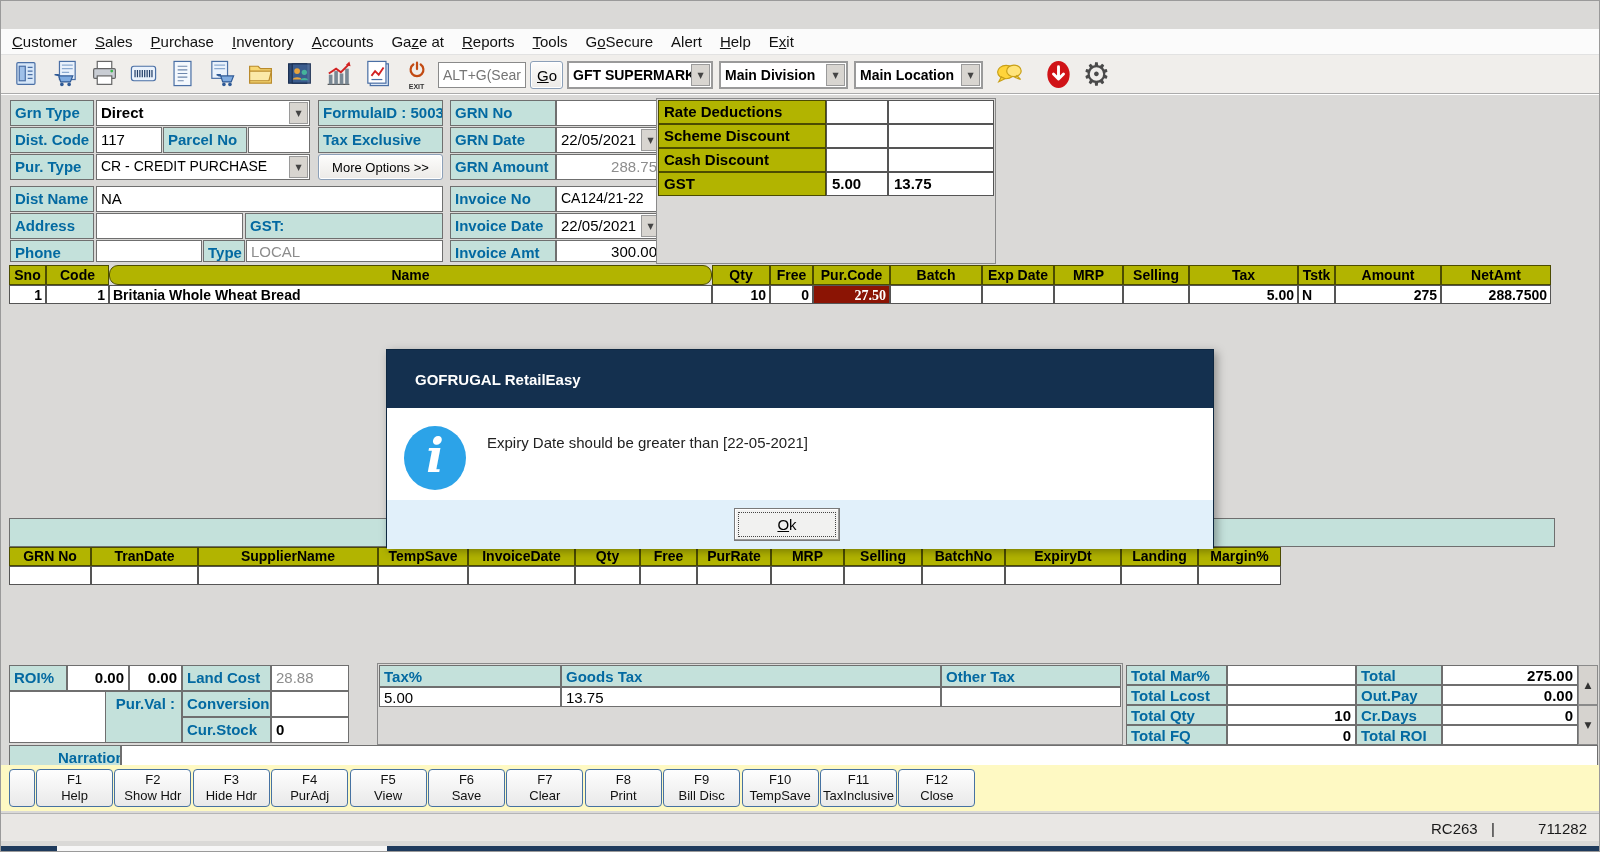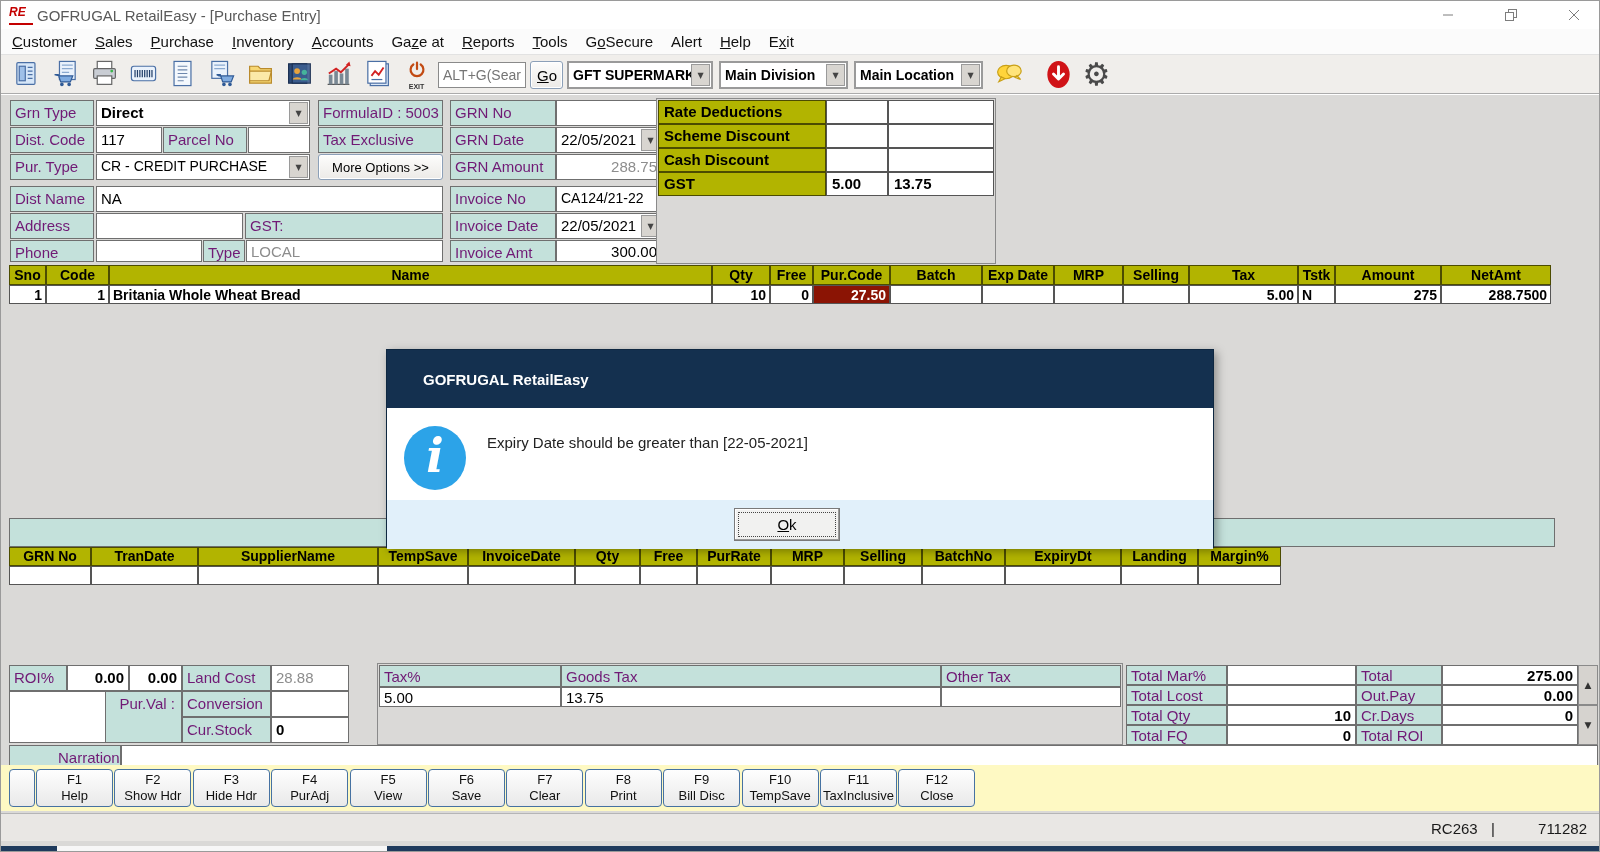--- a/index.html
+++ b/index.html
@@ -1,25 +1,25 @@
 <!DOCTYPE html>
 <html><head>
 <meta charset="utf-8">
 <style>
   html,body{margin:0;padding:0;background:#c9c9c9;}
   #app{position:relative;width:1600px;height:852px;background:#DAD9D7;font-family:"Liberation Sans",sans-serif;overflow:hidden;border:1px solid #9a9a9a;box-sizing:border-box;}
   .abs{position:absolute;box-sizing:border-box;}
   .cell{white-space:nowrap;overflow:hidden;}
   .tc{text-align:center}.tr{text-align:right}.tl{text-align:left}
-  .lbl{background:#C4E1DB;font-weight:normal;font-size:15px;color:#701a75;border:1px solid #6f6f6f;padding:3px 4px;}
+  .lbl{background:#C4E1DB;font-weight:bold;font-size:15px;color:#0369a1;border:1px solid #6f6f6f;padding:3px 4px;}
   .inp{background:#fff;border:1px solid #6f6f6f;font-size:15px;padding:3px 4px;color:#000;}
   .olive{background:#B2B400;font-weight:bold;font-size:14px;color:#000;border:1px solid #4c4c00;padding:1px 3px;line-height:15px;}
   .wcell{background:#fff;border:1px solid #555;font-weight:bold;font-size:14px;color:#000;padding:1px 3px;line-height:15px;}
   .gray{color:#8d8d8d;}
-  .hl{background:#8B1404 !important;color:#fff !important;}
+  .hl{background:#8B1404 !important;color:#fff !important;font-family:Liberation Serif, serif;}
   .combo{padding-right:19px;}
   .combo .arrow{position:absolute;right:1px;top:1px;bottom:1px;width:17px;background:#D8D5D0;border:1px solid #9a9a9a;display:flex;align-items:center;justify-content:center;font-size:8px;color:#444;font-family:"DejaVu Sans",sans-serif;}
   #titlebar{left:0;top:0;width:1600px;height:28px;background:#fff;}
   #window-title{position:absolute;left:36px;top:6px;font-size:15px;color:#5a5a5a;white-space:nowrap;}
   .winbtn{top:0;width:46px;height:28px;display:flex;align-items:center;justify-content:center;}
   #menubar{left:0;top:28px;width:1600px;height:26px;background:#FBFBFB;border-bottom:1px solid #E2E2E2;display:flex;align-items:center;padding-left:2px;}
   .menu-item{font-size:15px;color:#111;padding:3px 9px;white-space:pre;}
   .u{text-decoration:underline;}
   #toolbar{left:0;top:54px;width:1600px;height:40px;background:#F0EEEB;border-bottom:2px groove #ffffff;}
   .tbtn{top:2px;width:39px;height:36px;display:flex;flex-direction:column;align-items:center;justify-content:center;}
@@ -32,40 +32,20 @@
   #statusbar{left:0;top:812px;width:1600px;height:28px;background:#E9E7E4;border-top:1px solid #b5b5b5;font-size:15px;color:#1a1a1a;}
   #dialog{left:385px;top:348px;width:828px;height:199px;background:#fff;border:1px solid #0E2740;box-shadow:3px 3px 9px rgba(0,0,0,.35);z-index:50;}
   #ok-button{background:#F1F1F0;border:1px solid #7a7a7a;outline:1px dotted #444;outline-offset:-5px;font-size:15px;font-family:"Liberation Sans",sans-serif;color:#000;box-shadow:inset -1px -1px 0 #9a9a9a,inset 1px 1px 0 #fff;}
   .sb{background:#D6D3CF;border:1px solid #8a8a8a;display:flex;align-items:center;justify-content:center;font-size:9px;color:#333;font-family:"DejaVu Sans",sans-serif;}
 </style>
 </head>
 <body>
 
 <div id="app">
 
-  <div class="abs" id="titlebar">
-    <span class="abs" style="left:8px;top:4px;width:24px;height:20px;color:#C40000;font-weight:bold;font-style:italic;font-size:12px;border-bottom:2px solid #C40000;">RE</span>
-    <span id="window-title">GOFRUGAL RetailEasy - [Purchase Entry]</span>
-    <div class="abs winbtn" style="left:1424px;">
-        <svg width="12" height="12">
-          <line x1="1" y1="6" x2="11" y2="6" stroke="#7d7d7d"></line>
-        </svg>
-      </div>
-    <div class="abs winbtn" style="left:1487px;">
-        <svg width="13" height="13">
-          <rect x="3.5" y="0.5" width="8" height="8" fill="none" stroke="#7d7d7d"></rect>
-          <rect x="0.5" y="3.5" width="8" height="8" fill="#ffffff" stroke="#7d7d7d"></rect>
-        </svg>
-      </div>
-    <div class="abs winbtn" style="left:1550px;">
-        <svg width="12" height="12">
-          <path d="M1 1l10 10M11 1L1 11" stroke="#7d7d7d"></path>
-        </svg>
-      </div>
-  </div>
 
   <div class="abs" id="menubar">
       <div class="menu-item"><span></span><span class="u">C</span><span>ustomer</span></div>
       <div class="menu-item"><span></span><span class="u">S</span><span>ales</span></div>
       <div class="menu-item"><span></span><span class="u">P</span><span>urchase</span></div>
       <div class="menu-item"><span></span><span class="u">I</span><span>nventory</span></div>
       <div class="menu-item"><span></span><span class="u">A</span><span>ccounts</span></div>
       <div class="menu-item"><span>Ga</span><span class="u">z</span><span>e at</span></div>
       <div class="menu-item"><span></span><span class="u">R</span><span>eports</span></div>
       <div class="menu-item"><span></span><span class="u">T</span><span>ools</span></div>
@@ -318,21 +298,21 @@
     <span class="abs" style="left:1490px;top:6px;">|</span>
     <span class="abs tr" style="left:1516px;top:6px;width:70px;">711282</span>
   </div>
 
   <div class="abs" style="left:0;top:845px;width:56px;height:7px;background:#1E3A5C;"></div>
   <div class="abs" style="left:56px;top:845px;width:330px;height:7px;background:#F7F7F7;"></div>
   <div class="abs" style="left:386px;top:845px;width:1214px;height:7px;background:#1E3A5C;"></div>
 
   <div class="abs" id="dialog">
     <div class="abs" style="left:0;top:0;width:100%;height:58px;background:#14304F;">
-      <span style="position:absolute;left:36px;top:21px;color:#fff;font-weight:bold;font-size:15px;">GOFRUGAL RetailEasy</span>
+      <span style="position:absolute;left:28px;top:21px;color:#fff;font-weight:bold;font-size:15px;">GOFRUGAL RetailEasy</span>
     </div>
     <div class="abs" style="left:17px;top:76px;width:62px;height:64px;border-radius:50%;background:#2CA3E8;display:flex;align-items:center;justify-content:center;">
       <span style="font-family:'DejaVu Serif',serif;font-style:italic;font-weight:bold;color:#fff;font-size:46px;line-height:1;padding-bottom:4px;">i</span>
     </div>
     <span style="position:absolute;left:100px;top:84px;font-size:15px;color:#222;white-space:nowrap;">Expiry Date should be greater than [22-05-2021]</span>
     <div class="abs" style="left:0;top:150px;width:100%;height:49px;background:#E1F0FA;"></div>
     <button class="abs" id="ok-button" style="left:347px;top:158px;width:106px;height:33px;"><span class="u">O</span><span>k</span></button>
   </div>
 
 <div class="abs cell olive" style="left: 657px; top: 99px; width: 168px; height: 24px; padding: 3px 5px; font-size: 15px;">Rate Deductions</div>
@@ -342,21 +322,21 @@
     <div class="abs cell wcell" style="left: 825px; top: 123px; width: 62px; height: 24px; padding: 3px 5px; font-size: 15px;"></div>
     <div class="abs cell wcell" style="left: 887px; top: 123px; width: 106px; height: 24px; padding: 3px 5px; font-size: 15px;"></div>
     <div class="abs cell olive" style="left: 657px; top: 147px; width: 168px; height: 24px; padding: 3px 5px; font-size: 15px;">Cash Discount</div>
     <div class="abs cell wcell" style="left: 825px; top: 147px; width: 62px; height: 24px; padding: 3px 5px; font-size: 15px;"></div>
     <div class="abs cell wcell" style="left: 887px; top: 147px; width: 106px; height: 24px; padding: 3px 5px; font-size: 15px;"></div>
     <div class="abs cell olive" style="left: 657px; top: 171px; width: 168px; height: 24px; padding: 3px 5px; font-size: 15px;">GST</div>
     <div class="abs cell wcell" style="left: 825px; top: 171px; width: 62px; height: 24px; padding: 3px 5px; font-size: 15px;">5.00</div>
     <div class="abs cell wcell" style="left: 887px; top: 171px; width: 106px; height: 24px; padding: 3px 5px; font-size: 15px;">13.75</div>
     <div class="abs cell olive tc" style="left: 8px; top: 264px; width: 37px; height: 20px; padding-top: 2px;">Sno</div>
     <div class="abs cell olive tc" style="left: 45px; top: 264px; width: 63px; height: 20px; padding-top: 2px;">Code</div>
-    <div class="abs cell olive tc" style="left: 108px; top: 264px; width: 603px; height: 20px; padding-top: 2px;">Name</div>
+    <div class="abs cell olive tc" style="left: 108px; top: 264px; width: 603px; height: 20px; padding-top: 2px; border-radius: 9px;">Name</div>
     <div class="abs cell olive tc" style="left: 711px; top: 264px; width: 58px; height: 20px; padding-top: 2px;">Qty</div>
     <div class="abs cell olive tc" style="left: 769px; top: 264px; width: 43px; height: 20px; padding-top: 2px;">Free</div>
     <div class="abs cell olive tc" style="left: 812px; top: 264px; width: 77px; height: 20px; padding-top: 2px;">Pur.Code</div>
     <div class="abs cell olive tc" style="left: 889px; top: 264px; width: 92px; height: 20px; padding-top: 2px;">Batch</div>
     <div class="abs cell olive tc" style="left: 981px; top: 264px; width: 72px; height: 20px; padding-top: 2px;">Exp Date</div>
     <div class="abs cell olive tc" style="left: 1053px; top: 264px; width: 69px; height: 20px; padding-top: 2px;">MRP</div>
     <div class="abs cell olive tc" style="left: 1122px; top: 264px; width: 66px; height: 20px; padding-top: 2px;">Selling</div>
     <div class="abs cell olive tc" style="left: 1188px; top: 264px; width: 109px; height: 20px; padding-top: 2px;">Tax</div>
     <div class="abs cell olive tc" style="left: 1297px; top: 264px; width: 37px; height: 20px; padding-top: 2px;">Tstk</div>
     <div class="abs cell olive tc" style="left: 1334px; top: 264px; width: 106px; height: 20px; padding-top: 2px;">Amount</div>

